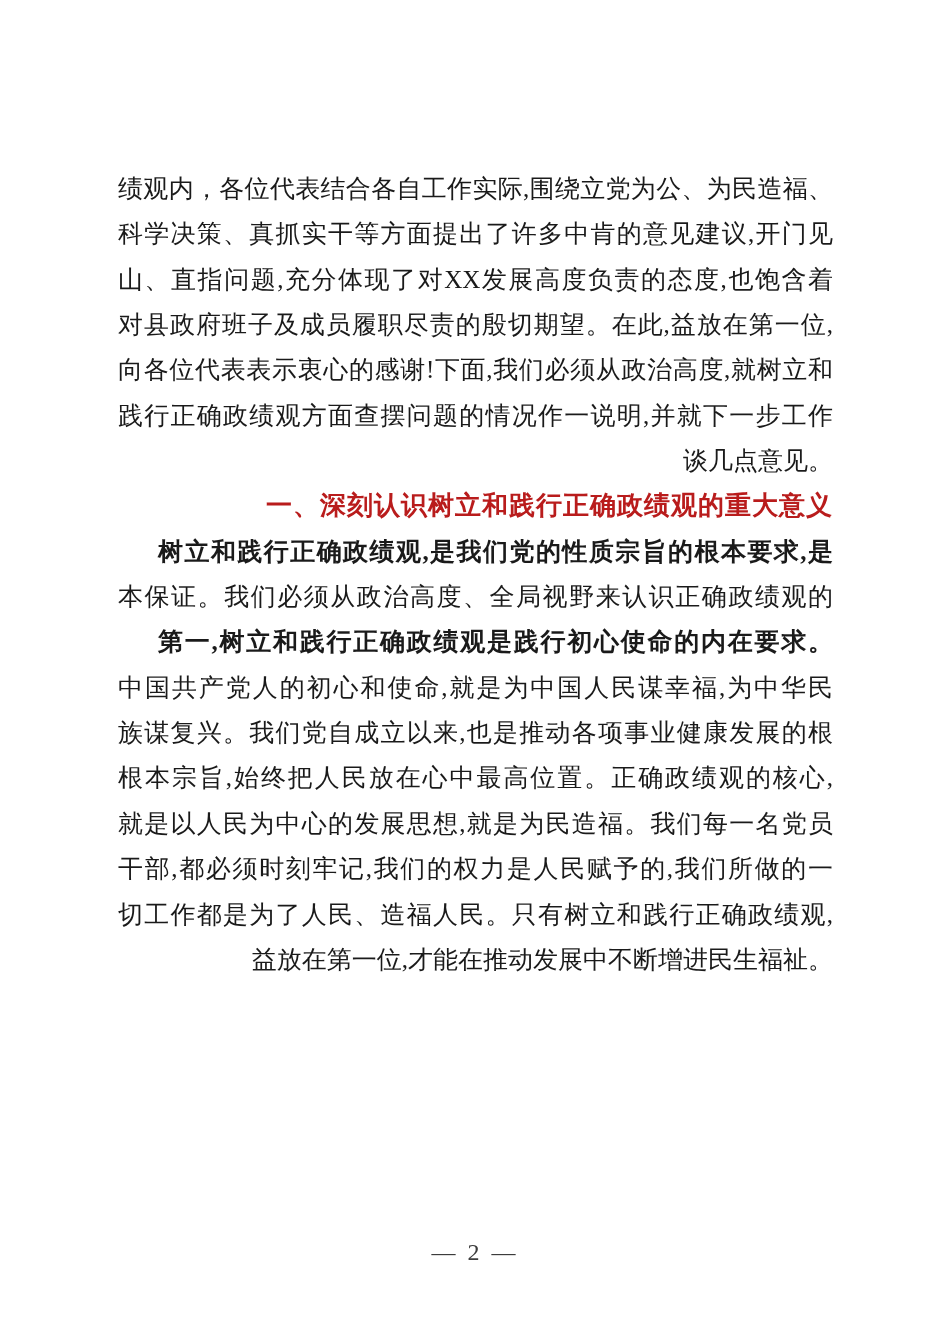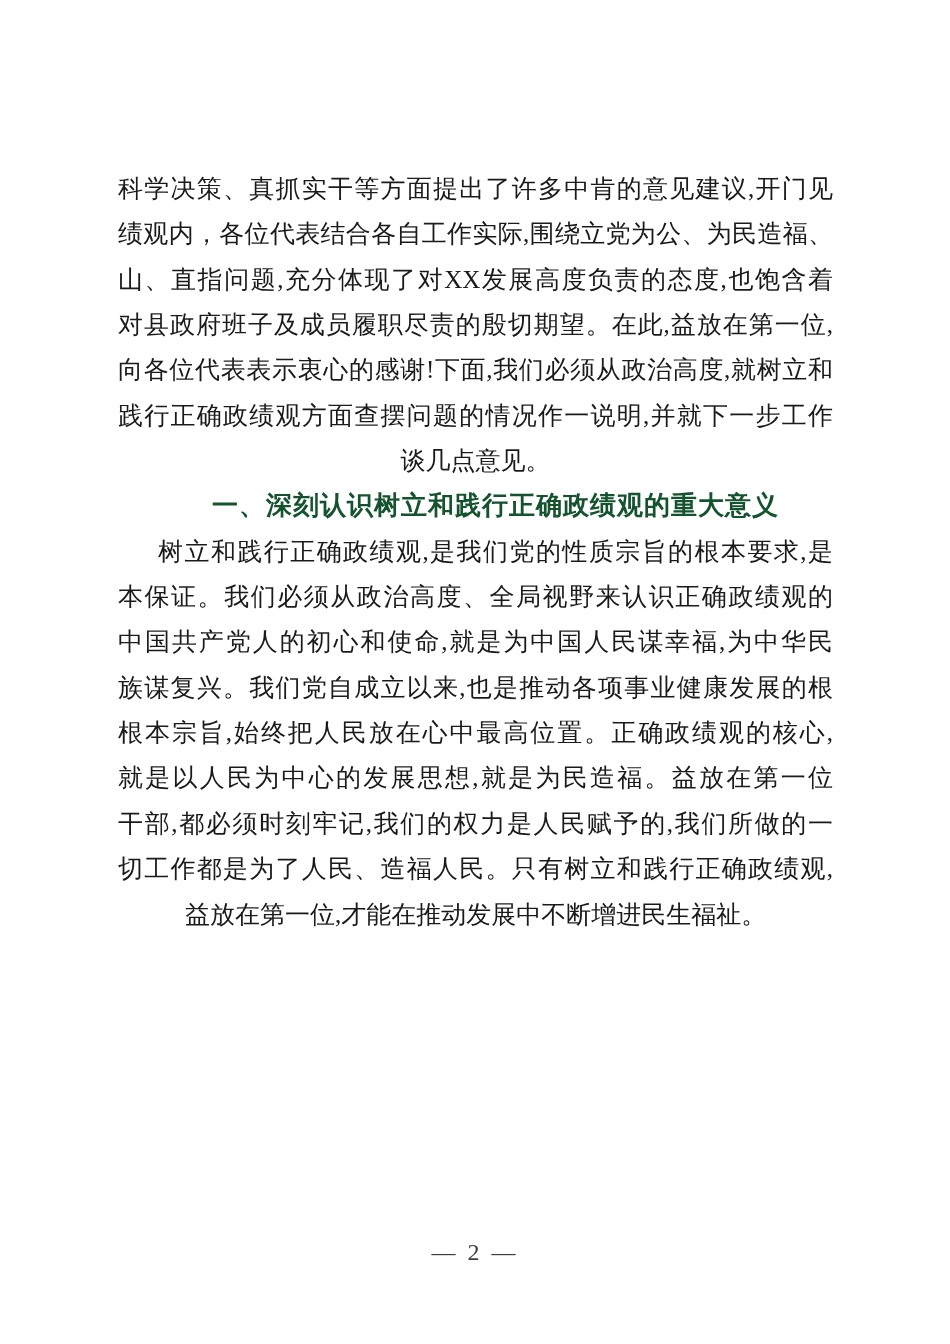--- a/index.html
+++ b/index.html
@@ -24,68 +24,70 @@
     top: 166px;
     width: 715px;
     color: #1a1a1a;
   }
   .line {
     font-size: 25px;
     height: 45.35px;
     line-height: 45.35px;
     overflow: hidden;
     white-space: normal;
-    text-align: center;
+    text-align: right;
   }
   .justify {
     text-align: justify;
     text-align-last: justify;
     text-justify: inter-character;
   }
   .indent {
     padding-left: 40px;
+    font-weight: bold;
   }
   .heading {
     font-family: "Liberation Sans", sans-serif;
     font-weight: 700;
     font-size: 26px;
-    color: #14532d;
+    color: #b91c1c;
     letter-spacing: 1px;
   }
   .footer {
     position: absolute;
     left: 0;
     top: 1236px;
     width: 100%;
     height: 32px;
     line-height: 32px;
     text-align: center;
     font-size: 24px;
     color: #3c3c3c;
     letter-spacing: 3px;
   }
 </style>
 </head>
 <body>
 
 <div class="page">
   <div class="text-block">
+    <div class="line justify">绩观内，各位代表结合各自工作实际,围绕立党为公、为民造福、</div>
     <div class="line justify">科学决策、真抓实干等方面提出了许多中肯的意见建议,开门见</div>
-    <div class="line justify">绩观内，各位代表结合各自工作实际,围绕立党为公、为民造福、</div>
     <div class="line justify">山、直指问题,充分体现了对XX发展高度负责的态度,也饱含着</div>
     <div class="line justify">对县政府班子及成员履职尽责的殷切期望。在此,益放在第一位,</div>
     <div class="line justify">向各位代表表示衷心的感谢!下面,我们必须从政治高度,就树立和</div>
     <div class="line justify">践行正确政绩观方面查摆问题的情况作一说明,并就下一步工作</div>
     <div class="line">谈几点意见。</div>
     <div class="line heading indent">一、深刻认识树立和践行正确政绩观的重大意义</div>
     <div class="line justify indent">树立和践行正确政绩观,是我们党的性质宗旨的根本要求,是</div>
     <div class="line justify">本保证。我们必须从政治高度、全局视野来认识正确政绩观的</div>
+    <div class="line justify indent">第一,树立和践行正确政绩观是践行初心使命的内在要求。</div>
     <div class="line justify">中国共产党人的初心和使命,就是为中国人民谋幸福,为中华民</div>
     <div class="line justify">族谋复兴。我们党自成立以来,也是推动各项事业健康发展的根</div>
     <div class="line justify">根本宗旨,始终把人民放在心中最高位置。正确政绩观的核心,</div>
-    <div class="line justify">就是以人民为中心的发展思想,就是为民造福。益放在第一位</div>
+    <div class="line justify">就是以人民为中心的发展思想,就是为民造福。我们每一名党员</div>
     <div class="line justify">干部,都必须时刻牢记,我们的权力是人民赋予的,我们所做的一</div>
     <div class="line justify">切工作都是为了人民、造福人民。只有树立和践行正确政绩观,</div>
     <div class="line">益放在第一位,才能在推动发展中不断增进民生福祉。</div>
   </div>
 
   <div class="footer">— 2 —</div>
 </div>
 
 </body></html>

